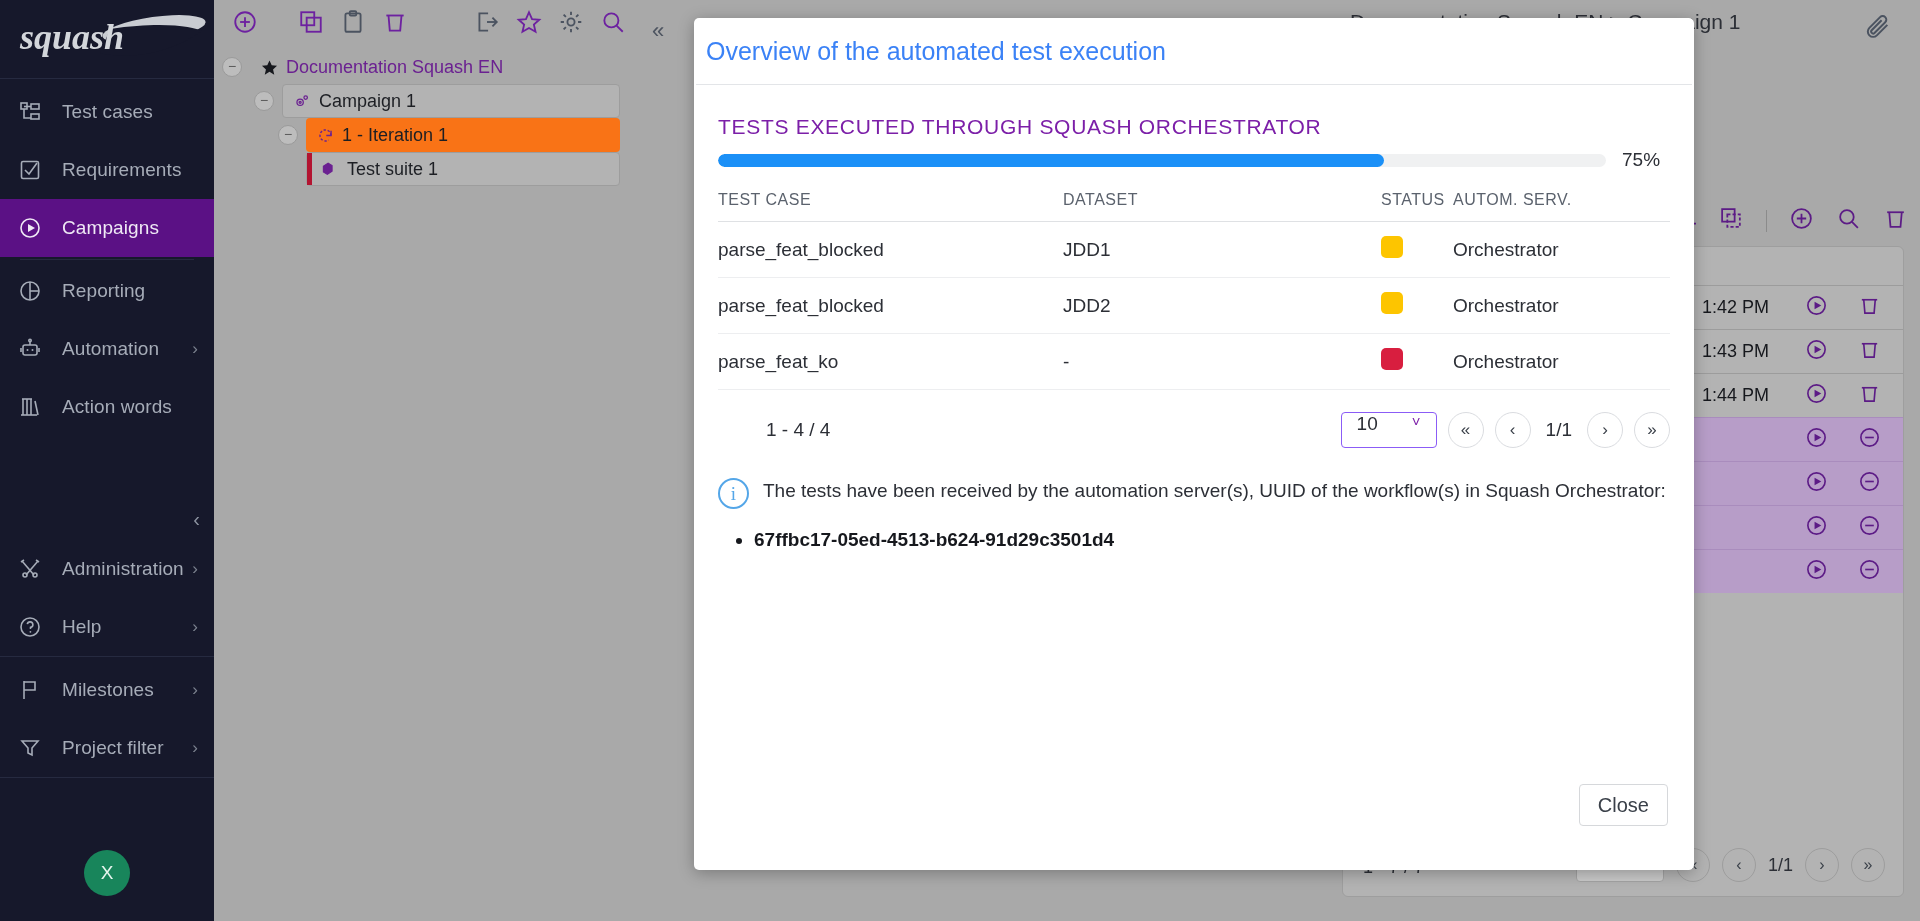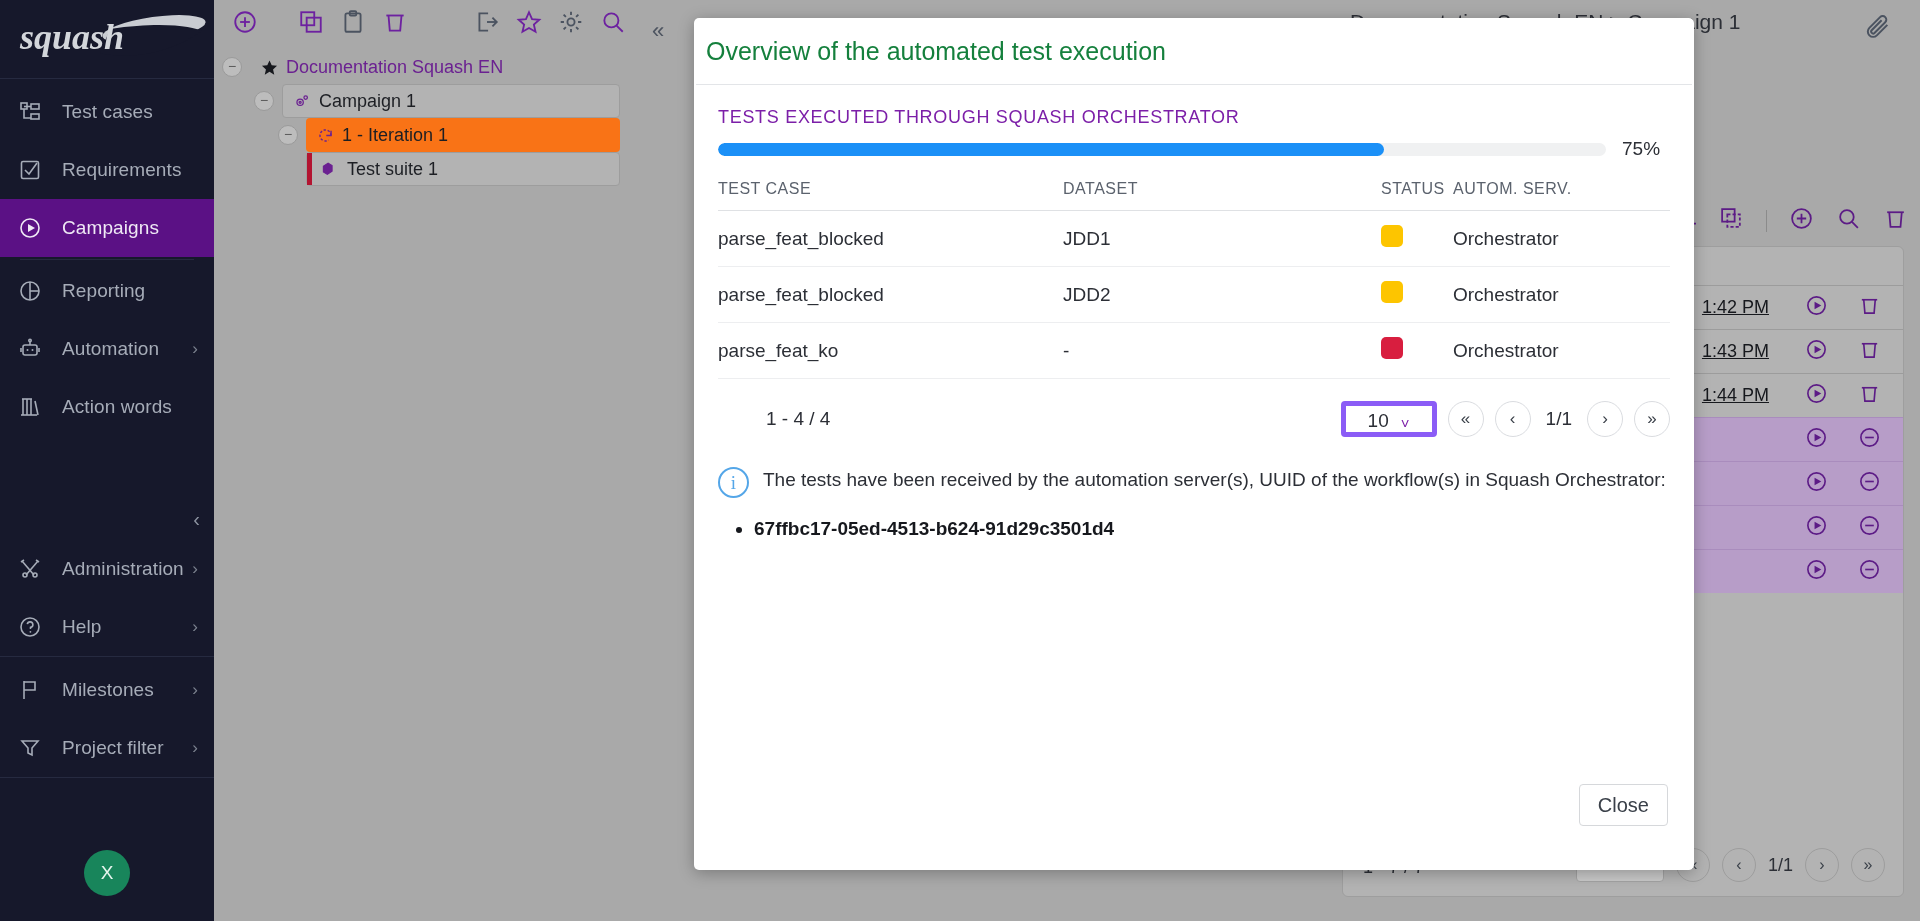--- a/index.html
+++ b/index.html
@@ -114,21 +114,21 @@
     background: #b3b3b3; border: 1px solid #9e9e9e; border-radius: 6px;
   }
   .bg-filter-row { height: 38px; position: relative; }
   .bg-filter-row svg { position: absolute; right: 232px; top: 10px; width: 20px; height: 20px; stroke: #2f353f; fill: none; stroke-width: 1.6; }
   .bg-table { position: absolute; left: 0; right: 0; top: 38px; }
   .bg-row {
     height: 44px; display: flex; align-items: center; justify-content: flex-end;
     border-top: 1px solid #9c9c9c; padding-right: 22px; gap: 30px;
   }
   .bg-row.sel { background: #b79dc8; border-top-color: #a98cbd; }
-  .bg-row .time { font-size: 18px; color: #16181d; text-decoration: underline; margin-right: 6px; }
+  .bg-row .time { font-size: 18px; color: #16181d; margin-right: 6px; }
   .bg-row .act svg { width: 23px; height: 23px; stroke: #5c1b86; fill: none; stroke-width: 1.7; }
   .bg-footer {
     position: absolute; right: 18px; bottom: 14px;
     display: flex; align-items: center; gap: 12px;
   }
   .bg-select {
     width: 88px; height: 34px; background: #c9c9c9; border: 1px solid #a3a3a3;
     border-radius: 4px; display: flex; align-items: center; justify-content: space-between;
     padding: 0 9px; font-size: 17px; color: #2c2f36;
   }
@@ -142,26 +142,27 @@
 
   
   .modal {
     position: absolute; left: 694px; top: 18px;
     width: 1000px; height: 852px;
     background: #ffffff; border-radius: 5px;
     box-shadow: 0 3px 16px rgba(0,0,0,.28);
     display: flex; flex-direction: column;
   }
   .modal-header { height: 66px; display: flex; align-items: center; padding-left: 12px; }
-  .modal-title { font-size: 25px; color: #15803d; font-weight: 400; }
+  .modal-title { font-size: 25px; color: #3b82f6; font-weight: 400; }
   .modal-divider { height: 1px; background: #e3e5e8; margin: 0 2px; }
   .modal-body { flex: 1 1 auto; padding: 22px 24px 0 24px; position: relative; }
   .section-label {
-    font-size: 18px; color: #7c1fa8; letter-spacing: .7px; text-transform: uppercase;
+    font-size: 21px; color: #7c1fa8; letter-spacing: .7px; text-transform: uppercase;
     margin-bottom: 10px;
+    margin-top: 8px;
   }
   .progress-row { display: flex; align-items: center; gap: 16px; margin-bottom: 16px; }
   .progress-track { flex: 1 1 auto; height: 13px; background: #f0f1f2; border-radius: 7px; overflow: hidden; }
   .progress-fill { height: 100%; background: #1b90f7; border-radius: 7px; }
   .progress-pct { font-size: 19px; color: #2c2f36; min-width: 48px; }
 
   table.mt { width: 100%; border-collapse: collapse; }
   table.mt th {
     text-align: left; font-weight: 400; font-size: 16px; color: #5b626d;
     letter-spacing: .5px; padding: 4px 0 12px 0; text-transform: uppercase;
@@ -173,23 +174,23 @@
   }
   .col-tc { width: 345px; }
   .col-ds { width: 318px; }
   .col-st { width: 72px; }
   .chip { display: inline-block; width: 22px; height: 22px; border-radius: 5px; }
 
   .mt-footer { display: flex; align-items: center; justify-content: space-between; padding-top: 22px; }
   .mt-count { font-size: 19px; color: #2c2f36; margin-left: 48px; }
   .mt-pager { display: flex; align-items: center; gap: 11px; }
   .m-select {
-    width: 96px; height: 36px; border: 5px solid #8b5cf6; border-radius: 4px;
-    display: flex; align-items: flex-end; justify-content: space-between;
-    padding: 0 22px; font-size: 19px; color: #2c2f36; background: #fff; cursor: pointer;
+    width: 96px; height: 36px; border: 1px solid #8b5cf6; border-radius: 4px;
+    display: flex; align-items: flex-start; justify-content: space-between;
+    padding: 0 15px; font-size: 19px; color: #2c2f36; background: #fff; cursor: pointer;
   }
   .m-select .cv { color: #7c1fa8; font-size: 15px; }
   .m-pg {
     width: 36px; height: 36px; border-radius: 50%; border: 1px solid #dadce0;
     display: flex; align-items: center; justify-content: center;
     font-size: 17px; color: #3a4049; background: #fff; cursor: pointer;
   }
   .m-pg-label { font-size: 19px; color: #2c2f36; padding: 0 4px; }
 
   .info-block { display: flex; align-items: flex-start; gap: 14px; padding-top: 30px; }

